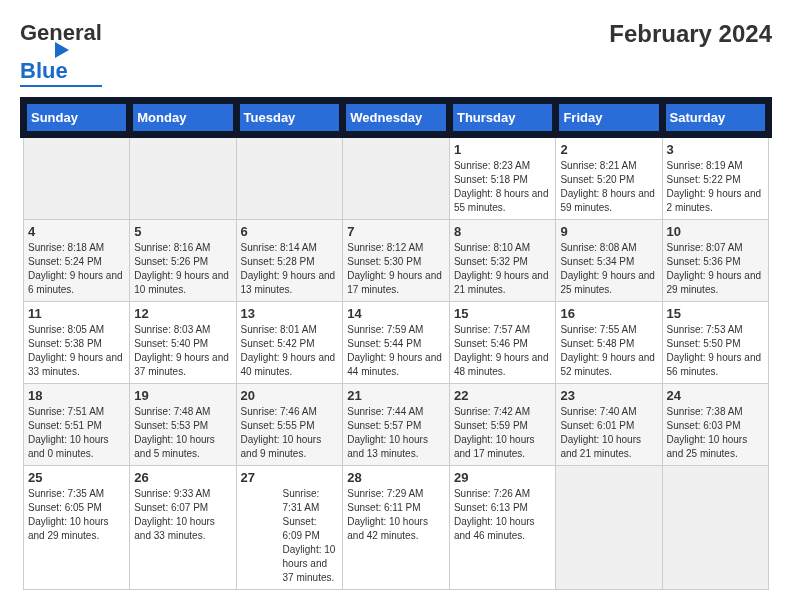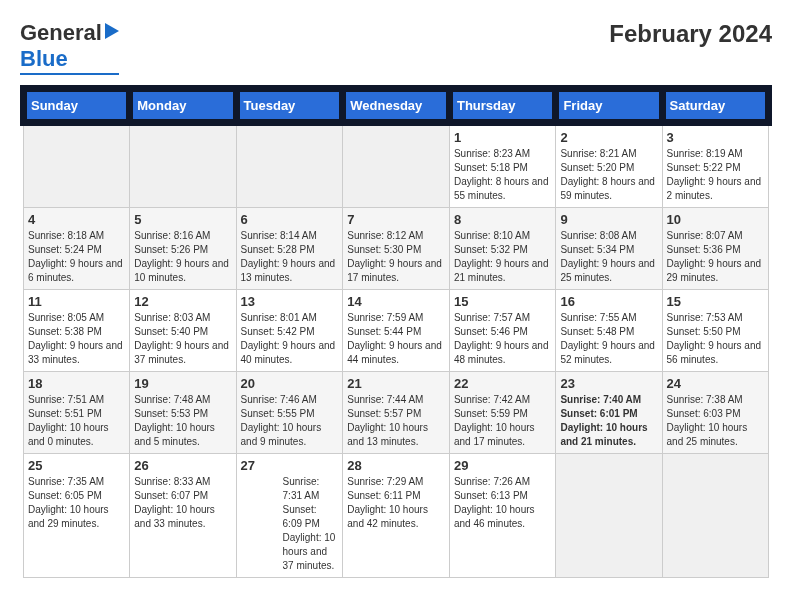--- a/index.html
+++ b/index.html
@@ -73,21 +73,21 @@
     }
     .empty-cell {
       background: #f0f0f0 !important;
     }
   </style>
 </head>
 <body>
 
 <div class="header-area">
   <div class="logo">
-    <div style="display:flex;align-items:center;">
+    <div style="display:flex;align-items:center;flex-direction:column;">
       <span style="font-size:22px;font-weight:bold;color:#333;">General</span>
       <span style="display:inline-block;width:0;height:0;border-top:8px solid transparent;border-bottom:8px solid transparent;border-left:14px solid #1a6cc8;margin-left:3px;margin-top:-4px;"></span>
     </div>
     <div style="display:flex;align-items:flex-end;">
       <span style="font-size:22px;font-weight:bold;color:#1a6cc8;">Blue</span>
     </div>
     <div style="height:2px;background:#1a6cc8;width:100%;margin-top:1px;"></div>
   </div>
   <div class="title-area">
     <h1>February 2024</h1>
@@ -245,41 +245,41 @@
 Daylight: 10 hours and 13 minutes.</div>
         </td>
         <td>
           <span class="day-num">22</span>
           <div class="day-info" style="white-space: pre-line;">Sunrise: 7:42 AM
 Sunset: 5:59 PM
 Daylight: 10 hours and 17 minutes.</div>
         </td>
         <td>
           <span class="day-num">23</span>
-          <div class="day-info" style="white-space: pre-line; font-weight: bold;">Sunrise: 7:40 AM
+          <div class="day-info" style="white-space: pre-line;">Sunrise: 7:40 AM
 Sunset: 6:01 PM
 Daylight: 10 hours and 21 minutes.</div>
         </td>
         <td>
           <span class="day-num">24</span>
           <div class="day-info" style="white-space: pre-line;">Sunrise: 7:38 AM
 Sunset: 6:03 PM
 Daylight: 10 hours and 25 minutes.</div>
         </td>
       </tr>
       <tr>
         <td>
           <span class="day-num">25</span>
           <div class="day-info" style="white-space: pre-line;">Sunrise: 7:35 AM
 Sunset: 6:05 PM
 Daylight: 10 hours and 29 minutes.</div>
         </td>
         <td>
           <span class="day-num">26</span>
-          <div class="day-info" style="white-space: pre-line;">Sunrise: 8:33 AM
+          <div class="day-info" style="white-space: pre-line;">Sunrise: 9:33 AM
 Sunset: 6:07 PM
 Daylight: 10 hours and 33 minutes.</div>
         </td>
         <td>
           <span class="day-num">27</span>
           <div class="day-info" style="white-space: pre-line; margin-left: 42px;">Sunrise: 7:31 AM
 Sunset: 6:09 PM
 Daylight: 10 hours and 37 minutes.</div>
         </td>
         <td>

